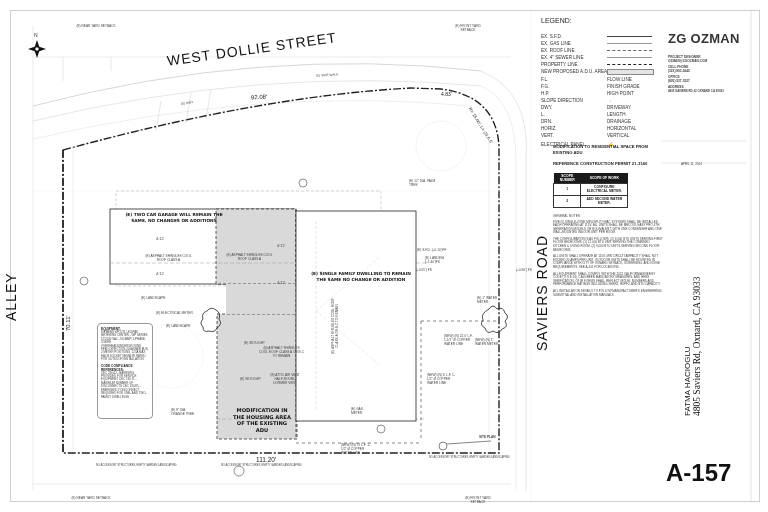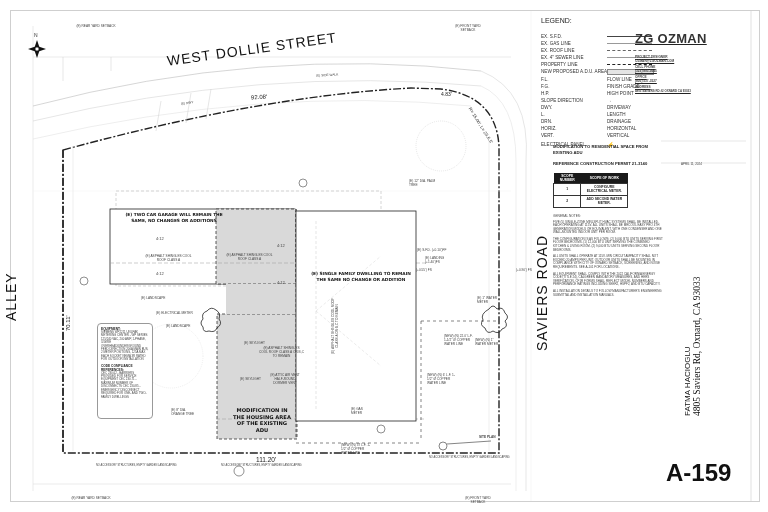--- a/index.html
+++ b/index.html
@@ -226,34 +226,34 @@
       </tbody>
     </table>
     <div class="tiny" style="margin-top:6px;">GENERAL NOTES:</div>
     <div class="tiny" style="margin-top:3px;font-size:3px;line-height:3.6px;">FIVE (5) SINGLE-ZONE MINI-SPLIT HVAC SYSTEMS SHALL BE INSTALLED, EACH OPERATING AT 115V. ALL UNITS SHALL BE MRCOOL EASY PRO 4TH GENERATION MODELS OR EQUIVALENT, WITH ONE CONDENSER AND ONE WALL-MOUNTED INDOOR UNIT PER ROOM.</div>
     <div class="tiny" style="margin-top:3px;font-size:3px;line-height:3.6px;">THE CONFIGURATION IS AS FOLLOWS: (2) 9,000 BTU UNITS SERVING FIRST FLOOR BEDROOMS. (1) 12,000 BTU UNIT SERVING THE COMBINED KITCHEN &amp; LIVING ROOM. (2) 9,000 BTU UNITS SERVING SECOND FLOOR BEDROOMS.</div>
     <div class="tiny" style="margin-top:3px;font-size:3px;line-height:3.6px;">ALL UNITS SHALL OPERATE AT 115V. MIN CIRCUIT AMPACITY SHALL NOT EXCEED 20 AMPS PER UNIT. OUTDOOR UNITS SHALL BE MOUNTED IN COMPLIANCE WITH CITY OF OXNARD SETBACK, SCREENING, AND NOISE REQUIREMENTS. SEE A-101 FOR LOCATIONS.</div>
     <div class="tiny" style="margin-top:3px;font-size:3px;line-height:3.6px;">ALL EQUIPMENT SHALL COMPLY WITH THE 2022 CALIFORNIA ENERGY CODE (TITLE 24), CALGREEN MANDATORY MEASURES, AND HERS VERIFICATION. CF1R FORMS SHALL REFLECT MODEL NUMBERS AND PERFORMANCE RATINGS INCLUDING SEER2, HSPF2, AND BTU CAPACITY.</div>
     <div class="tiny" style="margin-top:3px;font-size:3px;line-height:3.6px;">ALL INSTALLATION DETAILS TO FOLLOW MANUFACTURER'S ENGINEERING SUBMITTAL AND INSTALLATION MANUALS.</div>
   </div>
 
-  <div class="abs" style="left:624px;top:20px;width:80px;text-decoration:underline;">
+  <div class="abs" style="left:657px;top:20px;width:80px;">
     <div style="font-size:13px;font-weight:bold;color:#333;letter-spacing:0.3px;white-space:nowrap;">ZG OZMAN</div>
     <div style="margin-top:9px;">
       <div class="tiny" style="font-weight:bold;">PROJECT DESIGNER</div>
       <div class="tiny" style="font-weight:bold;">ozman@zgozman.com</div>
       <div class="tiny" style="font-weight:bold;margin-top:2px;">CELL PHONE</div>
       <div class="tiny" style="font-weight:bold;">(323) 893-5645</div>
       <div class="tiny" style="font-weight:bold;margin-top:2px;">OFFICE</div>
       <div class="tiny" style="font-weight:bold;">(805) 537-3527</div>
       <div class="tiny" style="font-weight:bold;margin-top:2px;">ADDRESS</div>
       <div class="tiny" style="font-weight:bold;white-space:nowrap;font-size:2.9px;">4805 SAVIERS RD #2 OXNARD CA 93033</div>
     </div>
   </div>
   <div class="abs tiny" style="left:670px;top:151px;font-size:3px;">April 11, 2024</div>
 
   <div class="abs" style="left:672px;top:405px;transform:rotate(-90deg);transform-origin:left top;white-space:nowrap;">
     <div style="font-size:8px;color:#111;">FATMA HACIOGLU</div>
     <div style="font-size:9.5px;color:#111;font-family:'Liberation Serif', serif;">4805 Saviers Rd, Oxnard, CA 93033</div>
   </div>
 
-  <div class="abs" style="left:655px;top:448px;font-size:24px;font-weight:bold;color:#111;">A-159</div>
+  <div class="abs" style="left:655px;top:448px;font-size:24px;font-weight:bold;color:#111;">A-157</div>
 </div>
 
 </body></html>

